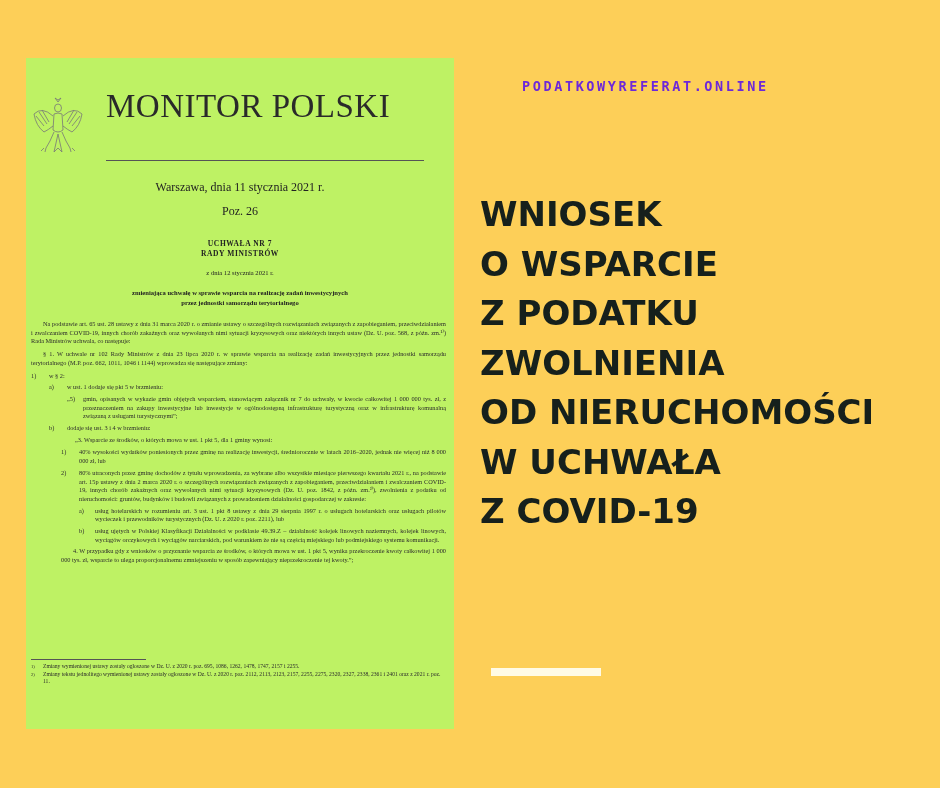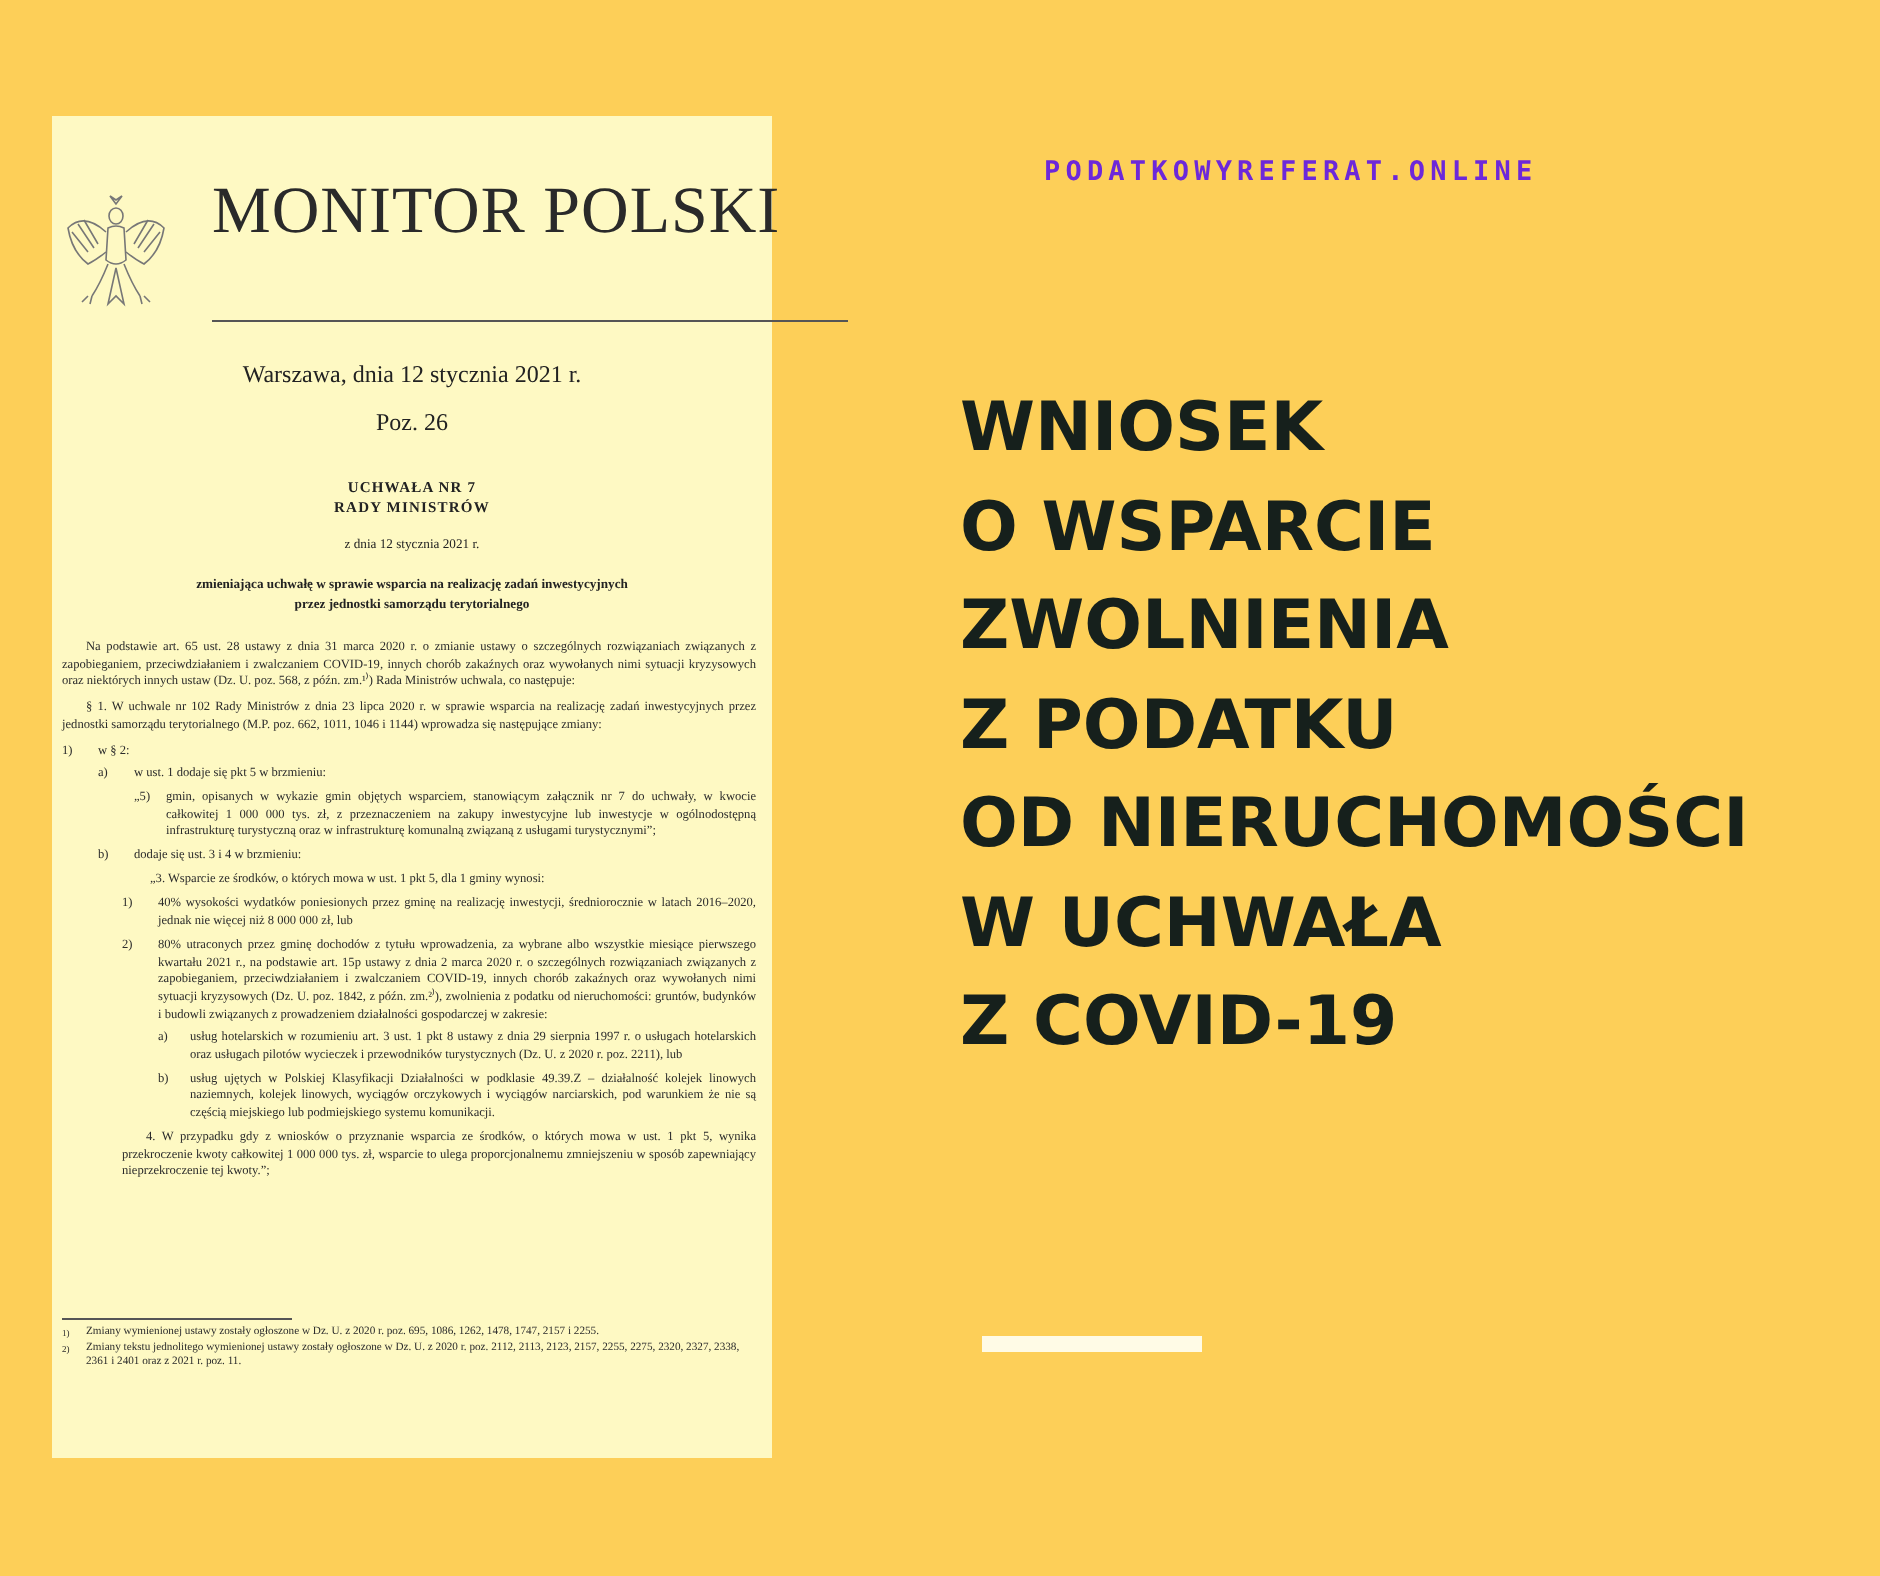--- a/index.html
+++ b/index.html
@@ -2,22 +2,22 @@
 <html><head>
 <meta charset="utf-8">
 <style>
   html, body { margin:0; padding:0; }
   body {
     width:940px; height:788px; position:relative; overflow:hidden;
     background:#fdcf58;
     font-family: "Liberation Sans", sans-serif;
   }
   .doc {
-    position:absolute; left:26px; top:58px; width:360px; height:671px;
-    background:#fef9c3;
+    position:absolute; left:26px; top:58px; width:428px; height:671px;
+    background:#bef264;
     font-family: "Liberation Serif", serif; color:#222;
   }
   .eagle { position:absolute; left:6px; top:38px; width:52px; height:60px; }
   .mp-title {
     position:absolute; left:80px; top:30px; font-size:33px; letter-spacing:0.5px;
     color:#2a2a2a; white-space:nowrap;
   }
   .mp-sub {
     position:absolute; left:80px; top:80px; font-size:12.4px; color:#2a2a2a; white-space:nowrap;
     letter-spacing:-0.1px;
@@ -64,21 +64,21 @@
       <path d="M31 20 Q42 10 50 18 Q48 30 40 36 Q36 34 31 30"></path>
       <path d="M4 20 L12 30 M7 16 L15 28 M10 14 L17 26"></path>
       <path d="M48 20 L40 30 M45 16 L37 28 M42 14 L35 26"></path>
       <path d="M22 36 Q18 46 14 52 M30 36 Q34 46 38 52"></path>
       <path d="M26 38 L22 56 L26 52 L30 56 Z"></path>
       <path d="M12 52 l-3 3 M14 52 l-1 4 M40 52 l3 3 M38 52 l1 4"></path>
     </g>
   </svg>
   <div class="mp-title">MONITOR POLSKI</div>
   <div class="mp-rule"></div>
-  <div class="place-date">Warszawa, dnia 12 stycznia 2021 r.</div>
+  <div class="place-date">Warszawa, dnia 11 stycznia 2021 r.</div>
   <div class="poz">Poz. 26</div>
   <div class="uchwala">
     <div>UCHWAŁA NR 7</div>
     <div>RADY MINISTRÓW</div>
   </div>
   <div class="z-dnia">z dnia 12 stycznia 2021 r.</div>
   <div class="subject">
     <div>zmieniająca uchwałę w sprawie wsparcia na realizację zadań inwestycyjnych</div>
     <div>przez jednostki samorządu terytorialnego</div>
   </div>
@@ -133,20 +133,20 @@
       <span>Zmiany tekstu jednolitego wymienionej ustawy zostały ogłoszone w Dz. U. z 2020 r. poz. 2112, 2113, 2123, 2157, 2255, 2275, 2320, 2327, 2338, 2361 i 2401 oraz z 2021 r. poz. 11.</span>
     </div>
   </div>
 </div>
 
 <div class="site">PODATKOWYREFERAT.ONLINE</div>
 
 <div class="headline">
   <div>WNIOSEK</div>
   <div>O WSPARCIE</div>
+  <div>Z PODATKU</div>
   <div>ZWOLNIENIA</div>
-  <div>Z PODATKU</div>
   <div>OD NIERUCHOMOŚCI</div>
   <div>W UCHWAŁA</div>
   <div>Z COVID-19</div>
 </div>
 
 <div class="accent-bar"></div>
 
 </body></html>

